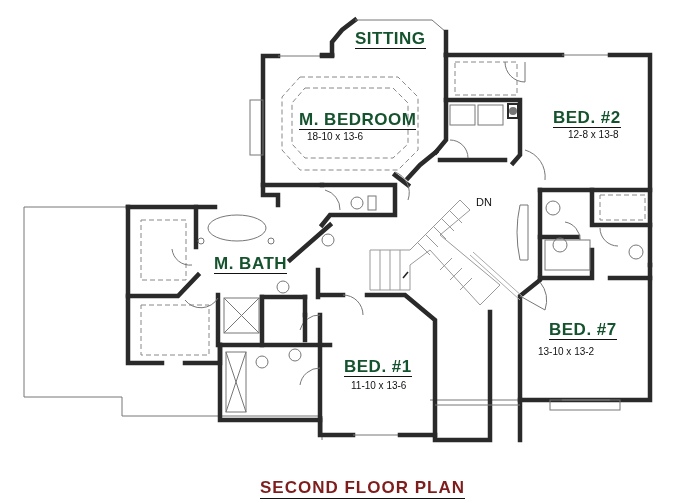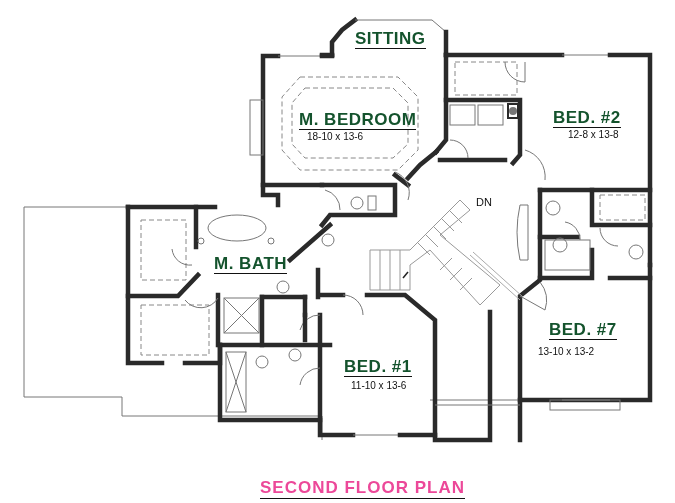--- a/index.html
+++ b/index.html
@@ -6,21 +6,21 @@
   body { width:675px; height:503px; position:relative; overflow:hidden; font-family:"Liberation Sans", sans-serif; }
   svg { position:absolute; left:0; top:0; }
   .wall { fill:none; stroke:#2a2a2a; stroke-width:4.5; stroke-linecap:square; stroke-linejoin:miter; }
   .thin { fill:none; stroke:#777; stroke-width:1; }
   .dash { fill:none; stroke:#888; stroke-width:1; stroke-dasharray:5 3; }
   .door { fill:none; stroke:#777; stroke-width:1; }
   .stair { fill:none; stroke:#999; stroke-width:1; }
   .lbl { position:absolute; font-weight:bold; color:#14532d; font-size:17px; letter-spacing:0.5px; white-space:nowrap; border-bottom:1.5px solid #111; line-height:19px; }
   .dim { position:absolute; color:#111; font-size:10px; white-space:nowrap; }
   .dn { position:absolute; color:#111; font-size:11px; }
-  .title { position:absolute; font-weight:bold; color:#ec4899; font-size:17px; letter-spacing:1px; border-bottom:1.5px solid #111; line-height:20px; }
+  .title { position:absolute; font-weight:bold; color:#7f1d1d; font-size:17px; letter-spacing:1px; border-bottom:1.5px solid #111; line-height:20px; }
 </style>
 </head>
 <body>
 
 <svg width="675" height="503" viewBox="0 0 675 503">
 
   <polyline class="thin" points="128,207 24,207 24,397 122,397 122,416 322,416 322,440"></polyline>
 
   <polyline class="wall" points="332,55 332,42 342,30 355,20"></polyline>
   <polyline class="thin" points="355,20 432,20 446,32"></polyline>

